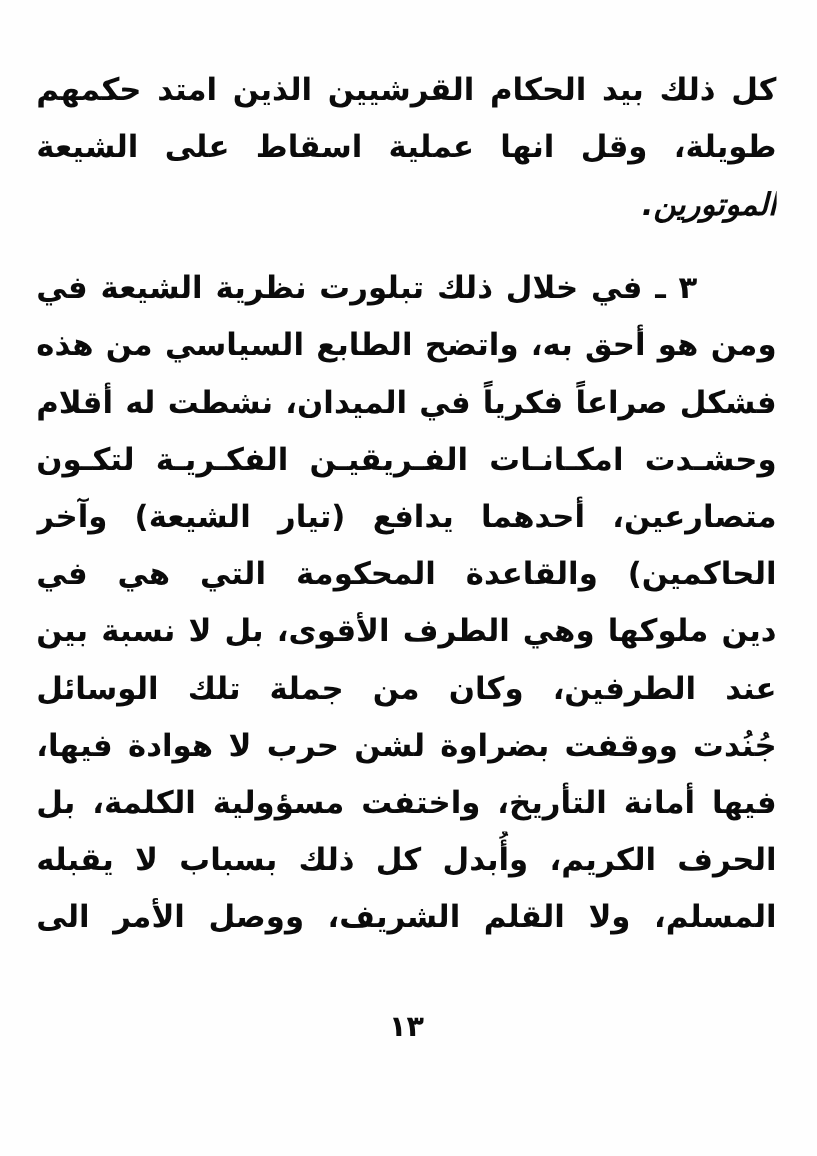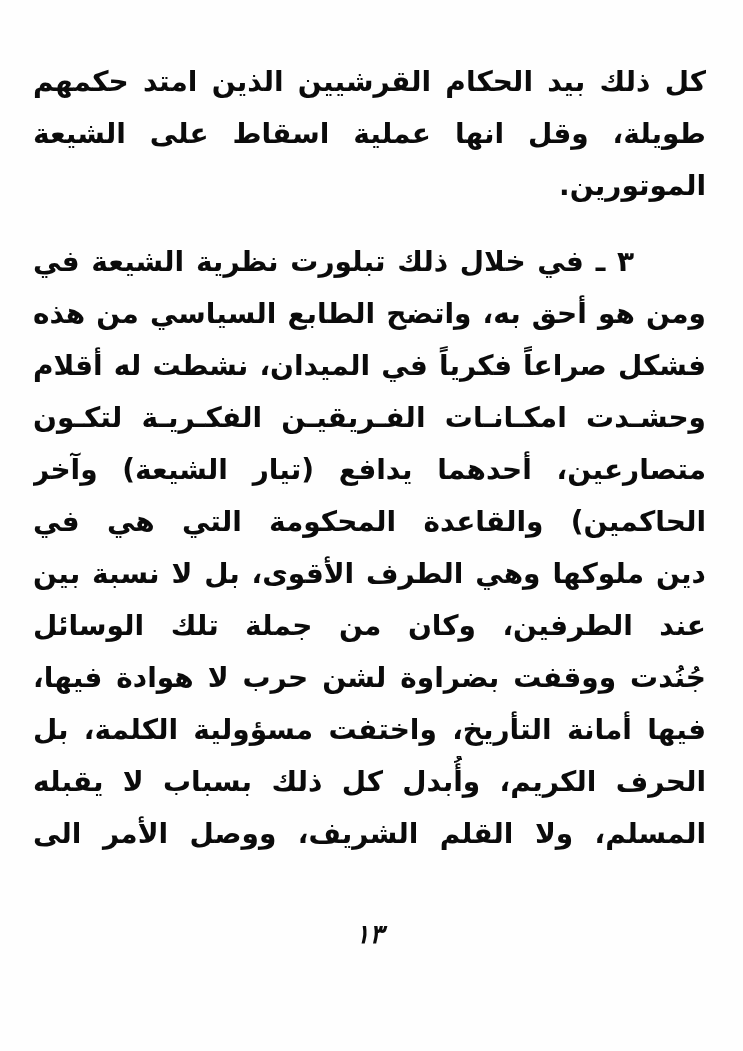--- a/index.html
+++ b/index.html
@@ -29,32 +29,32 @@
     font-size: 28px;
     white-space: normal;
     text-align: justify;
     text-align-last: justify;
     -moz-text-align-last: justify;
     overflow: hidden;
   }
   .line.last {
     text-align: right;
     text-align-last: right;
+    font-style: italic;
     -moz-text-align-last: right;
   }
   .line.indent {
     padding-right: 72px;
   }
   .page-number {
     margin-top: 54px;
     text-align: center;
     font-size: 26px;
     line-height: 40px;
     letter-spacing: 2px;
-    font-style: italic;
   }
 </style>
 </head>
 <body>
 
 <div class="page">
 
   <div class="paragraph">
     <div class="line">كل ذلك بيد الحكام القرشيين الذين امتد حكمهم مدداً</div>
     <div class="line">طويلة، وقل انها عملية اسقاط على الشيعة جاءتهم من</div>

